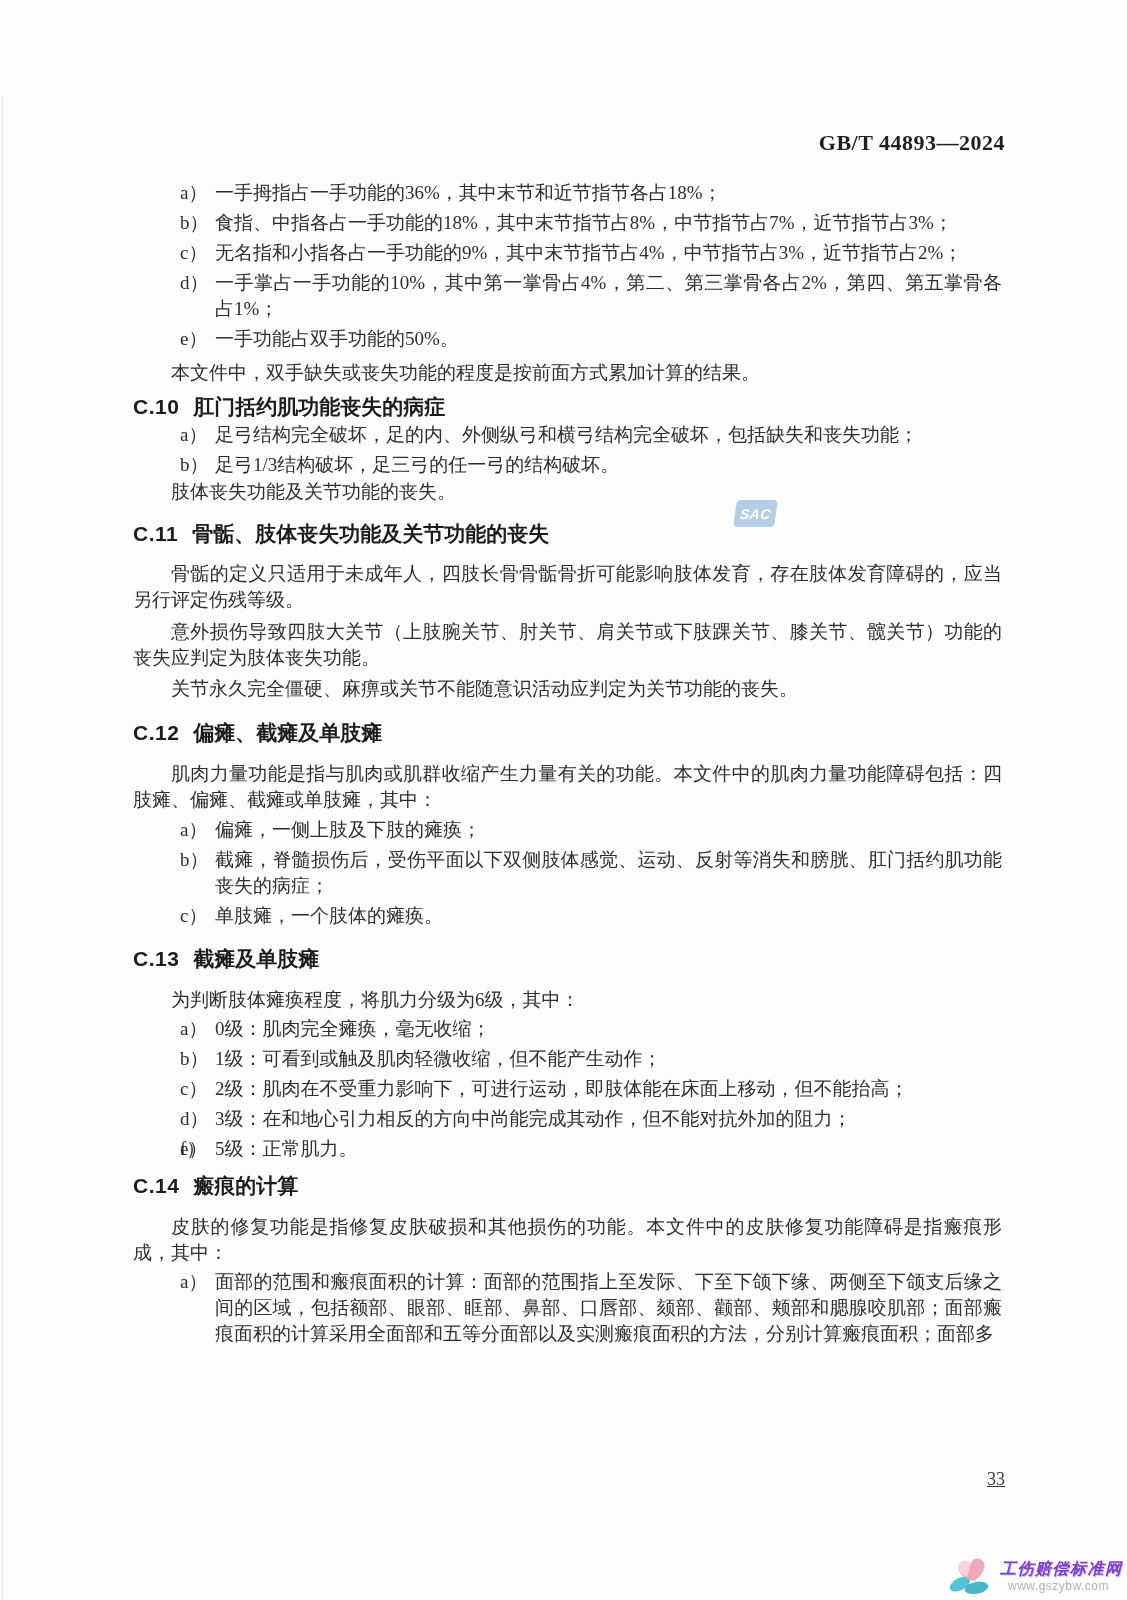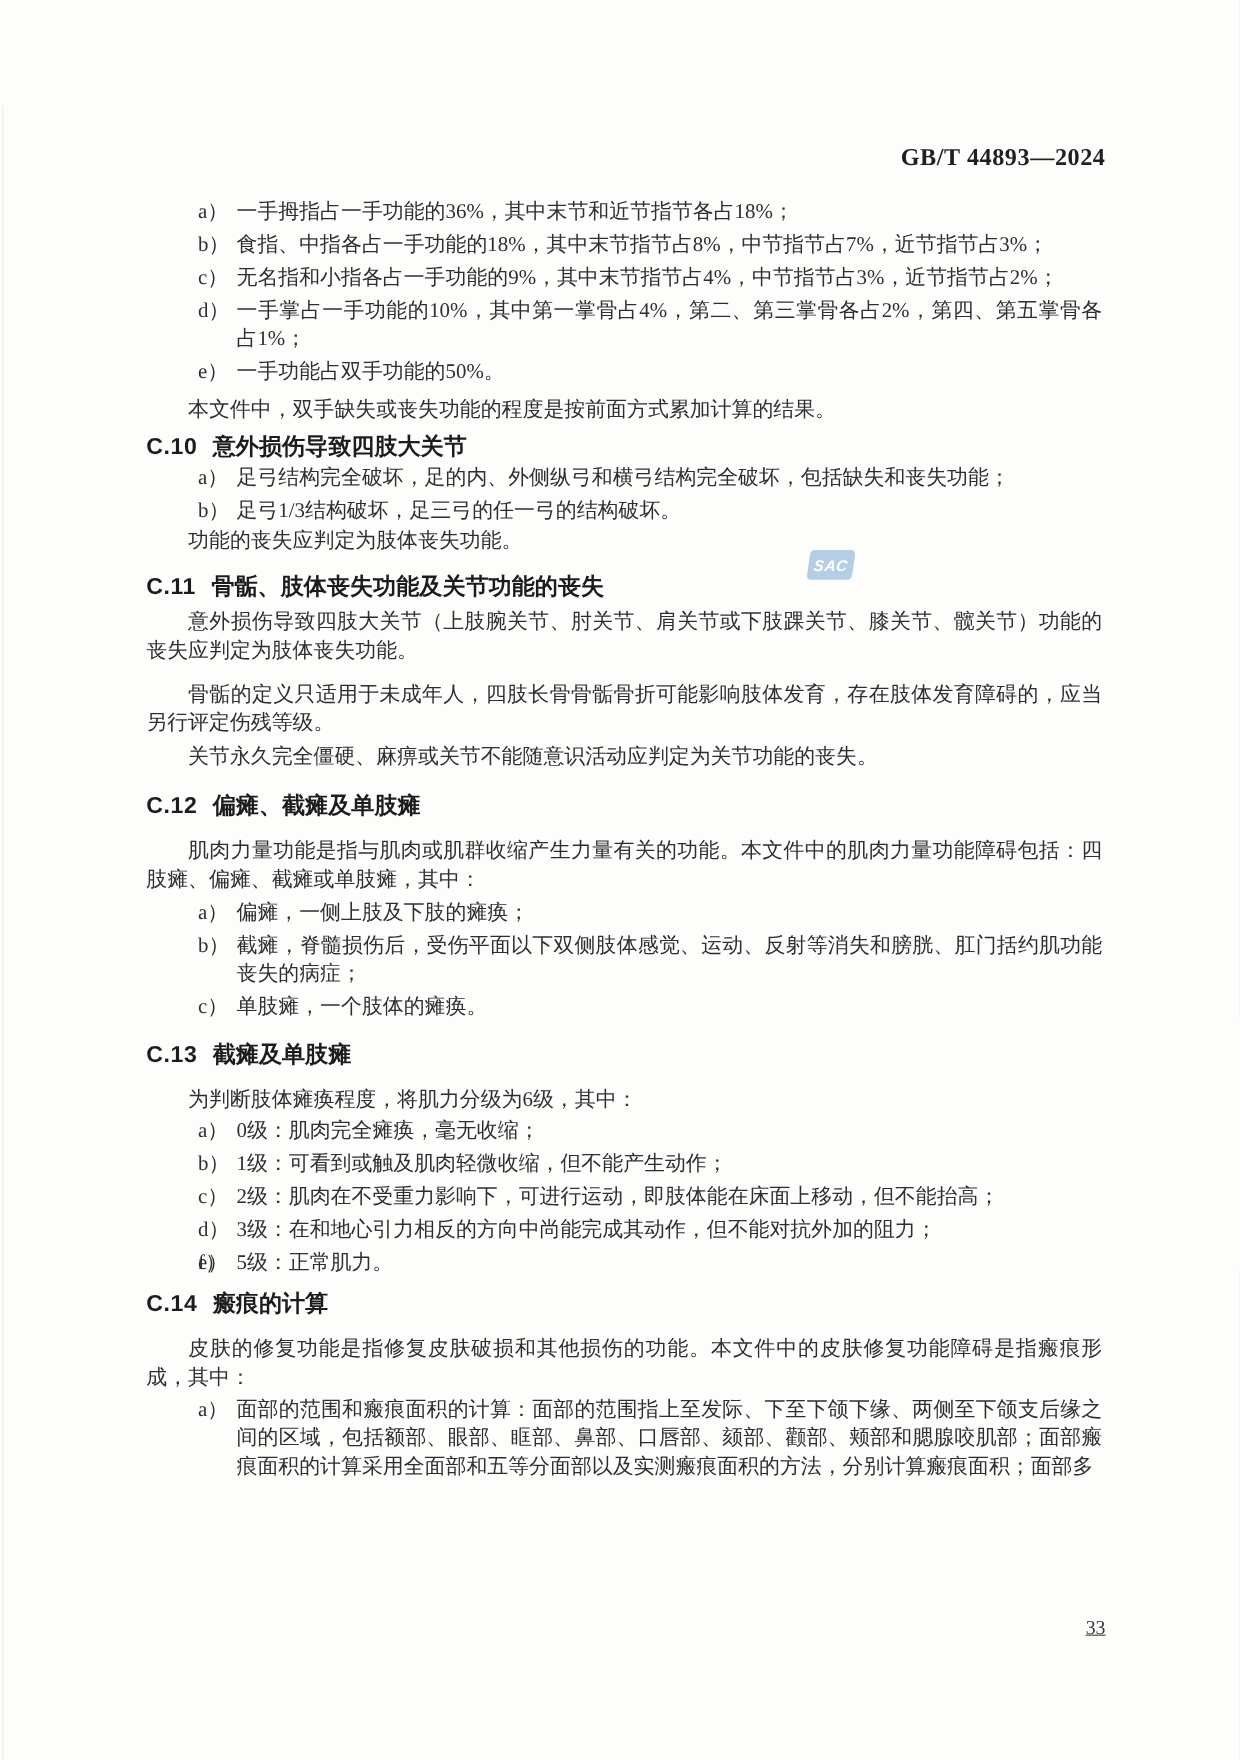--- a/index.html
+++ b/index.html
@@ -86,35 +86,35 @@
     </div>
     <div class="li mt4">
       <span class="mk">d）</span><span>一手掌占一手功能的10%，其中第一掌骨占4%，第二、第三掌骨各占2%，第四、第五掌骨各占1%；</span>
     </div>
     <div class="li mt4">
       <span class="mk">e）</span><span>一手功能占双手功能的50%。</span>
     </div>
     <p class="para mt8">本文件中，双手缺失或丧失功能的程度是按前面方式累加计算的结果。</p>
 
     <h2 class="hd mt8">
-      <span class="hd-num">C.10</span><span>意外损伤导致四肢大关节</span>
+      <span class="hd-num">C.10</span><span>肛门括约肌功能丧失的病症</span>
     </h2>
     <div class="li mt2">
       <span class="mk">a）</span><span>足弓结构完全破坏，足的内、外侧纵弓和横弓结构完全破坏，包括缺失和丧失功能；</span>
     </div>
     <div class="li mt4">
       <span class="mk">b）</span><span>足弓1/3结构破坏，足三弓的任一弓的结构破坏。</span>
     </div>
-    <p class="para mt1">功能的丧失应判定为肢体丧失功能。</p>
+    <p class="para mt1">肢体丧失功能及关节功能的丧失。</p>
 
     <h2 class="hd mt16">
       <span class="hd-num">C.11</span><span>骨骺、肢体丧失功能及关节功能的丧失</span>
     </h2>
+    <p class="para mt14">骨骺的定义只适用于未成年人，四肢长骨骨骺骨折可能影响肢体发育，存在肢体发育障碍的，应当另行评定伤残等级。</p>
     <p class="para mt6">意外损伤导致四肢大关节（上肢腕关节、肘关节、肩关节或下肢踝关节、膝关节、髋关节）功能的丧失应判定为肢体丧失功能。</p>
-    <p class="para mt14">骨骺的定义只适用于未成年人，四肢长骨骨骺骨折可能影响肢体发育，存在肢体发育障碍的，应当另行评定伤残等级。</p>
     <p class="para mt5">关节永久完全僵硬、麻痹或关节不能随意识活动应判定为关节功能的丧失。</p>
 
     <h2 class="hd mt18">
       <span class="hd-num">C.12</span><span>偏瘫、截瘫及单肢瘫</span>
     </h2>
     <p class="para mt15">肌肉力量功能是指与肌肉或肌群收缩产生力量有关的功能。本文件中的肌肉力量功能障碍包括：四肢瘫、偏瘫、截瘫或单肢瘫，其中：</p>
     <div class="li mt4">
       <span class="mk">a）</span><span>偏瘫，一侧上肢及下肢的瘫痪；</span>
     </div>
     <div class="li mt4">
@@ -156,13 +156,23 @@
     </div>
 
   </div>
 
   <div class="page-number">33</div>
 
   <div class="sac-wm">
     <span>SAC</span>
   </div>
 
+  <div class="site-wm">
+    <svg class="site-logo" viewBox="0 0 50 50" xmlns="http://www.w3.org/2000/svg">
+      <ellipse cx="13" cy="36" rx="12" ry="6.5" fill="#56c3d6" transform="rotate(-28 13 36)"></ellipse>
+      <ellipse cx="31" cy="40" rx="13" ry="6.5" fill="#49b6cc" transform="rotate(-10 31 40)"></ellipse>
+      <path d="M26 14 C23 8 14 8 12 15 C10 21 16 28 26 33 C36 28 42 21 40 15 C38 8 29 8 26 14 Z" fill="#f2a8bc" transform="rotate(-12 26 20)"></path>
+      <path d="M26 14 C23 8 14 8 12 15 C11 19 14 23 19 27 C22 22 24 17 26 14 Z" fill="#f9d2dc" transform="rotate(-12 26 20)"></path>
+    </svg>
+    <div class="site-name">工伤赔偿标准网</div>
+    <div class="site-url">www.gszybw.com</div>
+  </div>
 </div>
 
 </body></html>

